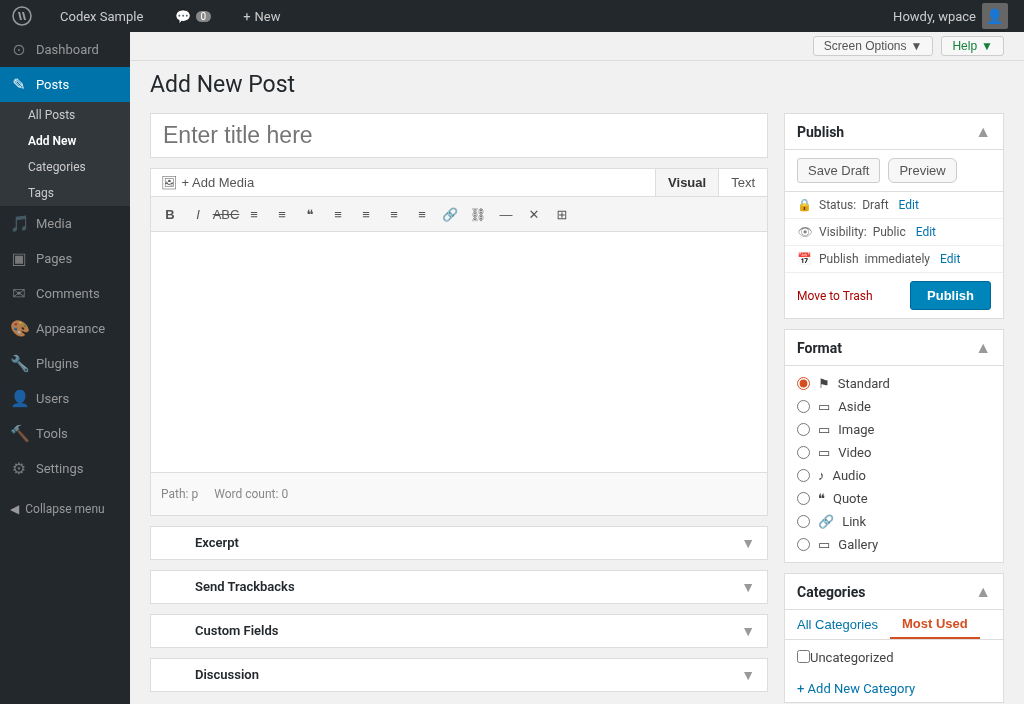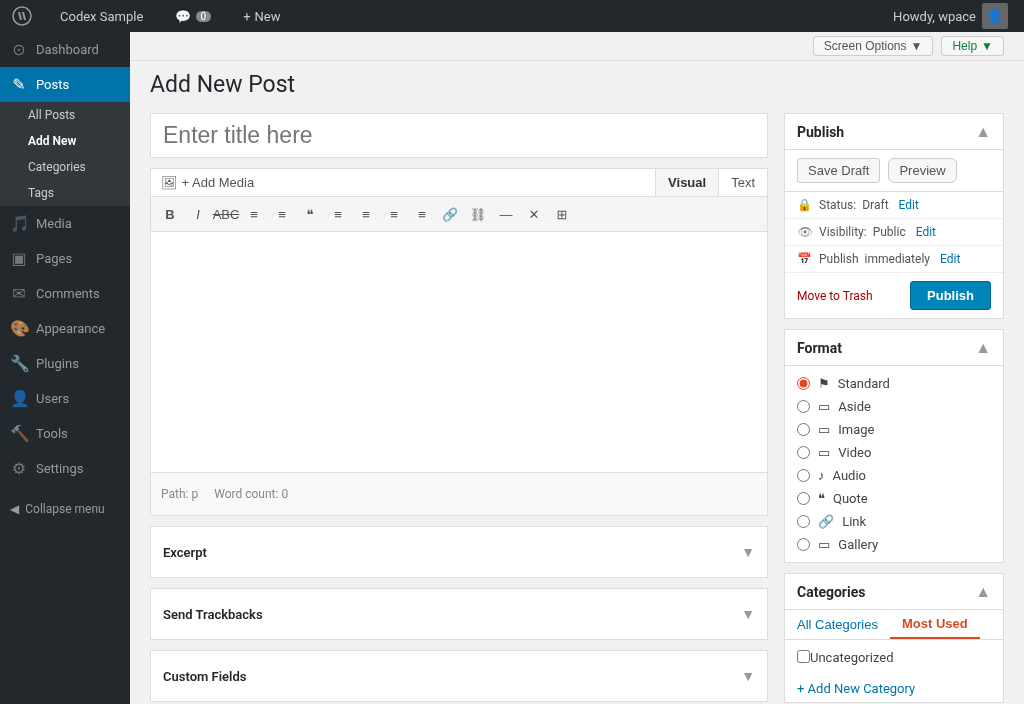--- a/index.html
+++ b/index.html
@@ -58,21 +58,21 @@
     .editor-tabs { display: flex; }
     .editor-tab { padding: 6px 12px; font-size: 13px; color: #555; cursor: pointer; border: none; background: none; border-left: 1px solid #ddd; }
     .editor-tab.active { background: #f5f5f5; color: #333; font-weight: 600; }
     .editor-toolbar { display: flex; align-items: center; gap: 2px; padding: 4px 6px; border-bottom: 1px solid #ddd; background: #f5f5f5; flex-wrap: wrap; }
     .toolbar-btn { width: 26px; height: 26px; display: flex; align-items: center; justify-content: center; border: 1px solid transparent; background: none; cursor: pointer; border-radius: 2px; font-size: 13px; color: #555; }
     .editor-body { min-height: 240px; padding: 12px; color: #bbb; font-size: 13px; }
     .editor-footer { border-top: 1px solid #ddd; padding: 14px 10px; display: flex; gap: 16px; color: #888; font-size: 12px; background: #f9f9f9; }
 
     
     .panel { background: #fff; border: 1px solid #ddd; }
-    .panel-header { display: flex; align-items: center; justify-content: space-between; padding: 17px 12px; cursor: pointer; border-bottom: 0; }
+    .panel-header { display: flex; align-items: flex-start; justify-content: space-between; padding: 8px 12px; cursor: pointer; border-bottom: 0; margin-left: 32px; }
     .panel-title { font-weight: 600; color: #23282d; font-size: 13px; }
     .panel-toggle { color: #999; font-size: 14px; }
 
     
     .side-panel { background: #fff; border: 1px solid #ddd; }
     .side-panel-header { display: flex; align-items: center; justify-content: space-between; padding: 8px 12px; background: #fff; border-bottom: 1px solid #ddd; cursor: pointer; }
     .side-panel-title { font-weight: 700; font-size: 14px; color: #23282d; }
     .side-panel-toggle { color: #999; font-size: 16px; }
 
     

